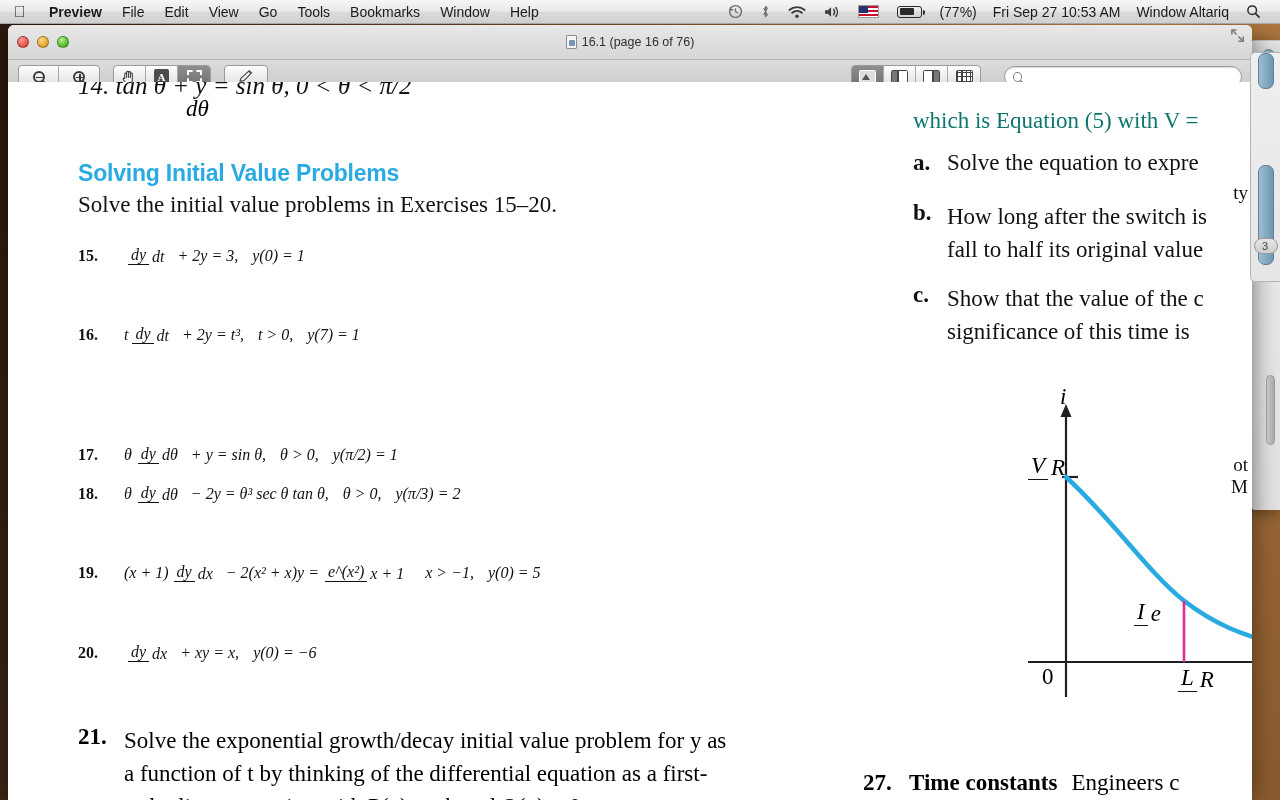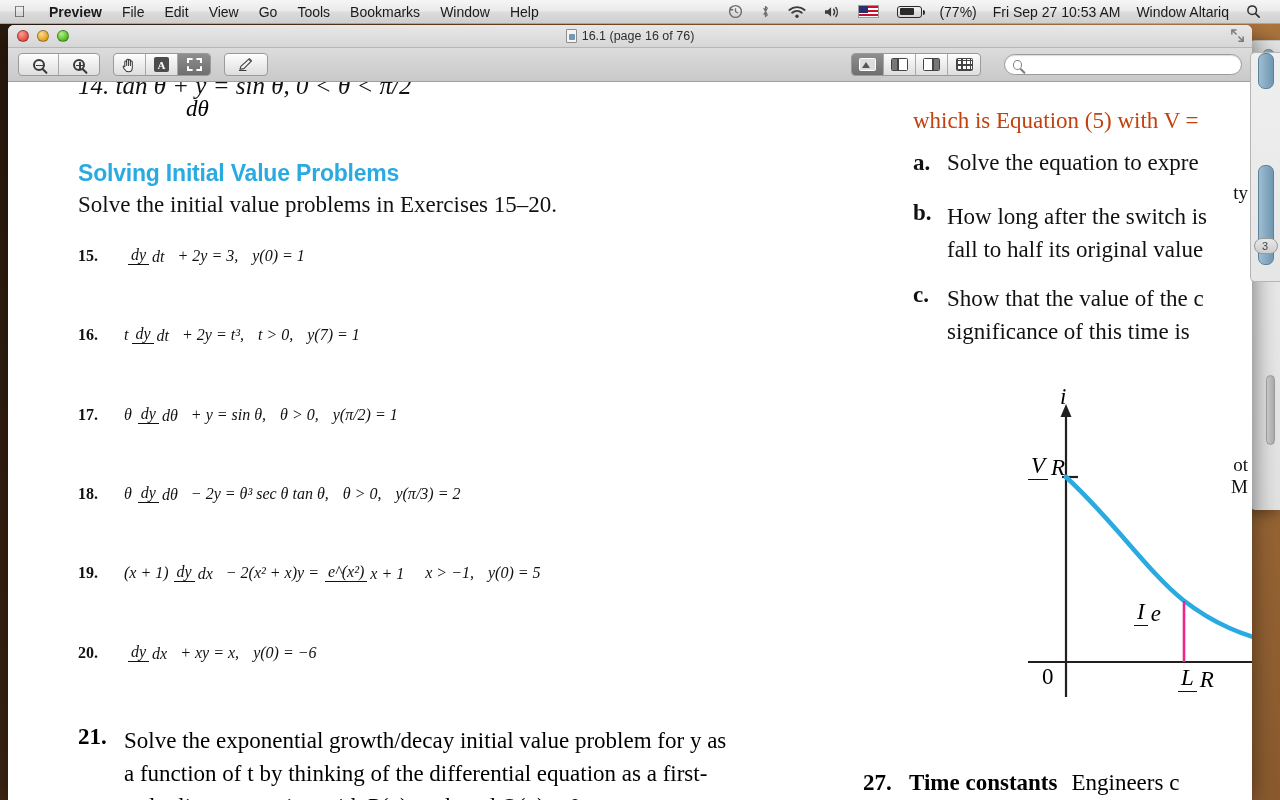--- a/index.html
+++ b/index.html
@@ -33,21 +33,21 @@
   .batt i { position: absolute; left:1.5px; top:1.5px; bottom:1.5px; width: 62%; background:#2a2a2a; border-radius:1px; display:block; }
 
   
   #win {
     position: absolute; left: 8px; top: 25px; width: 1244px; height: 775px;
     background: #fff; border-radius: 6px 6px 0 0;
     box-shadow: 0 6px 26px rgba(0,0,0,.55);
     overflow: hidden; z-index: 30;
   }
   #titlebar {
-    height: 23px; width: 100%;
+    height: 35px; width: 100%;
     background: linear-gradient(180deg,#e8e8e8 0%,#d6d6d6 100%);
     border-bottom: 1px solid #b6b6b6;
     position: relative; display: flex; align-items: center;
   }
   .lights { display: flex; gap: 8px; padding-left: 9px; }
   .light { width: 12px; height: 12px; border-radius: 50%; border: 1px solid rgba(0,0,0,.32); }
   .l-close { background: radial-gradient(circle at 35% 30%, #ff9a92, #e24b41 72%); }
   .l-min   { background: radial-gradient(circle at 35% 30%, #ffd98a, #dfa023 72%); }
   .l-max   { background: radial-gradient(circle at 35% 30%, #b8f08a, #4bb81f 72%); }
   #wintitle {
@@ -115,21 +115,21 @@
   .instr { font-size: 23px; color: #111; }
   .ex { display: flex; align-items: flex-end; font-size: 16px; color: #111; white-space: nowrap; }
   .exnum { font-weight: bold; width: 46px; flex: none; }
   .frac { display: inline-flex; flex-direction: row; align-items: center; vertical-align: middle;
           margin: 0 4px; line-height: 1.03; }
   .frac .num { border-bottom: 1.3px solid #111; padding: 0 3px 1px 3px; }
   .frac .den { padding: 1px 3px 0 3px; }
   .it { font-style: italic; }
   .sp { display: inline-block; width: 14px; }
 
-  .rtext { font-size: 23px; color: #c2410c; white-space: nowrap; }
+  .rtext { font-size: 23px; color: #0f766e; white-space: nowrap; }
   .ritem { display: flex; font-size: 23px; color: #111; white-space: nowrap; }
   .rlab { font-weight: bold; width: 34px; flex: none; }
 
   
   #figure { position: absolute; left: 1010px; top: 310px; width: 270px; height: 330px; }
 
   
   #backwin {
     position: absolute; right: 0; top: 40px; width: 30px; height: 470px; z-index: 20;
     background: linear-gradient(180deg,#efefef,#e2e2e2);
@@ -339,21 +339,21 @@
         <span class="it">y(7) = 1</span>
       </div>
 
       <div class="serif ex" style="position:absolute;top:324px;left:0;">
         <span class="exnum">17.</span>
         <span class="it">θ</span>
         <span class="frac it" style="margin-left:6px;">
           <span class="num">dy</span>
           <span class="den">dθ</span>
         </span>
-        <span class="it" style="margin-left:6px;">+ y = sin θ,</span>
+        <span class="it" style="margin-left:6px;margin-top:40px;">+ y = sin θ,</span>
         <span class="sp"></span>
         <span class="it">θ &gt; 0,</span>
         <span class="sp"></span>
         <span class="it">y(π/2) = 1</span>
       </div>
 
       <div class="serif ex" style="position:absolute;top:403px;left:0;">
         <span class="exnum">18.</span>
         <span class="it">θ</span>
         <span class="frac it" style="margin-left:6px;">

